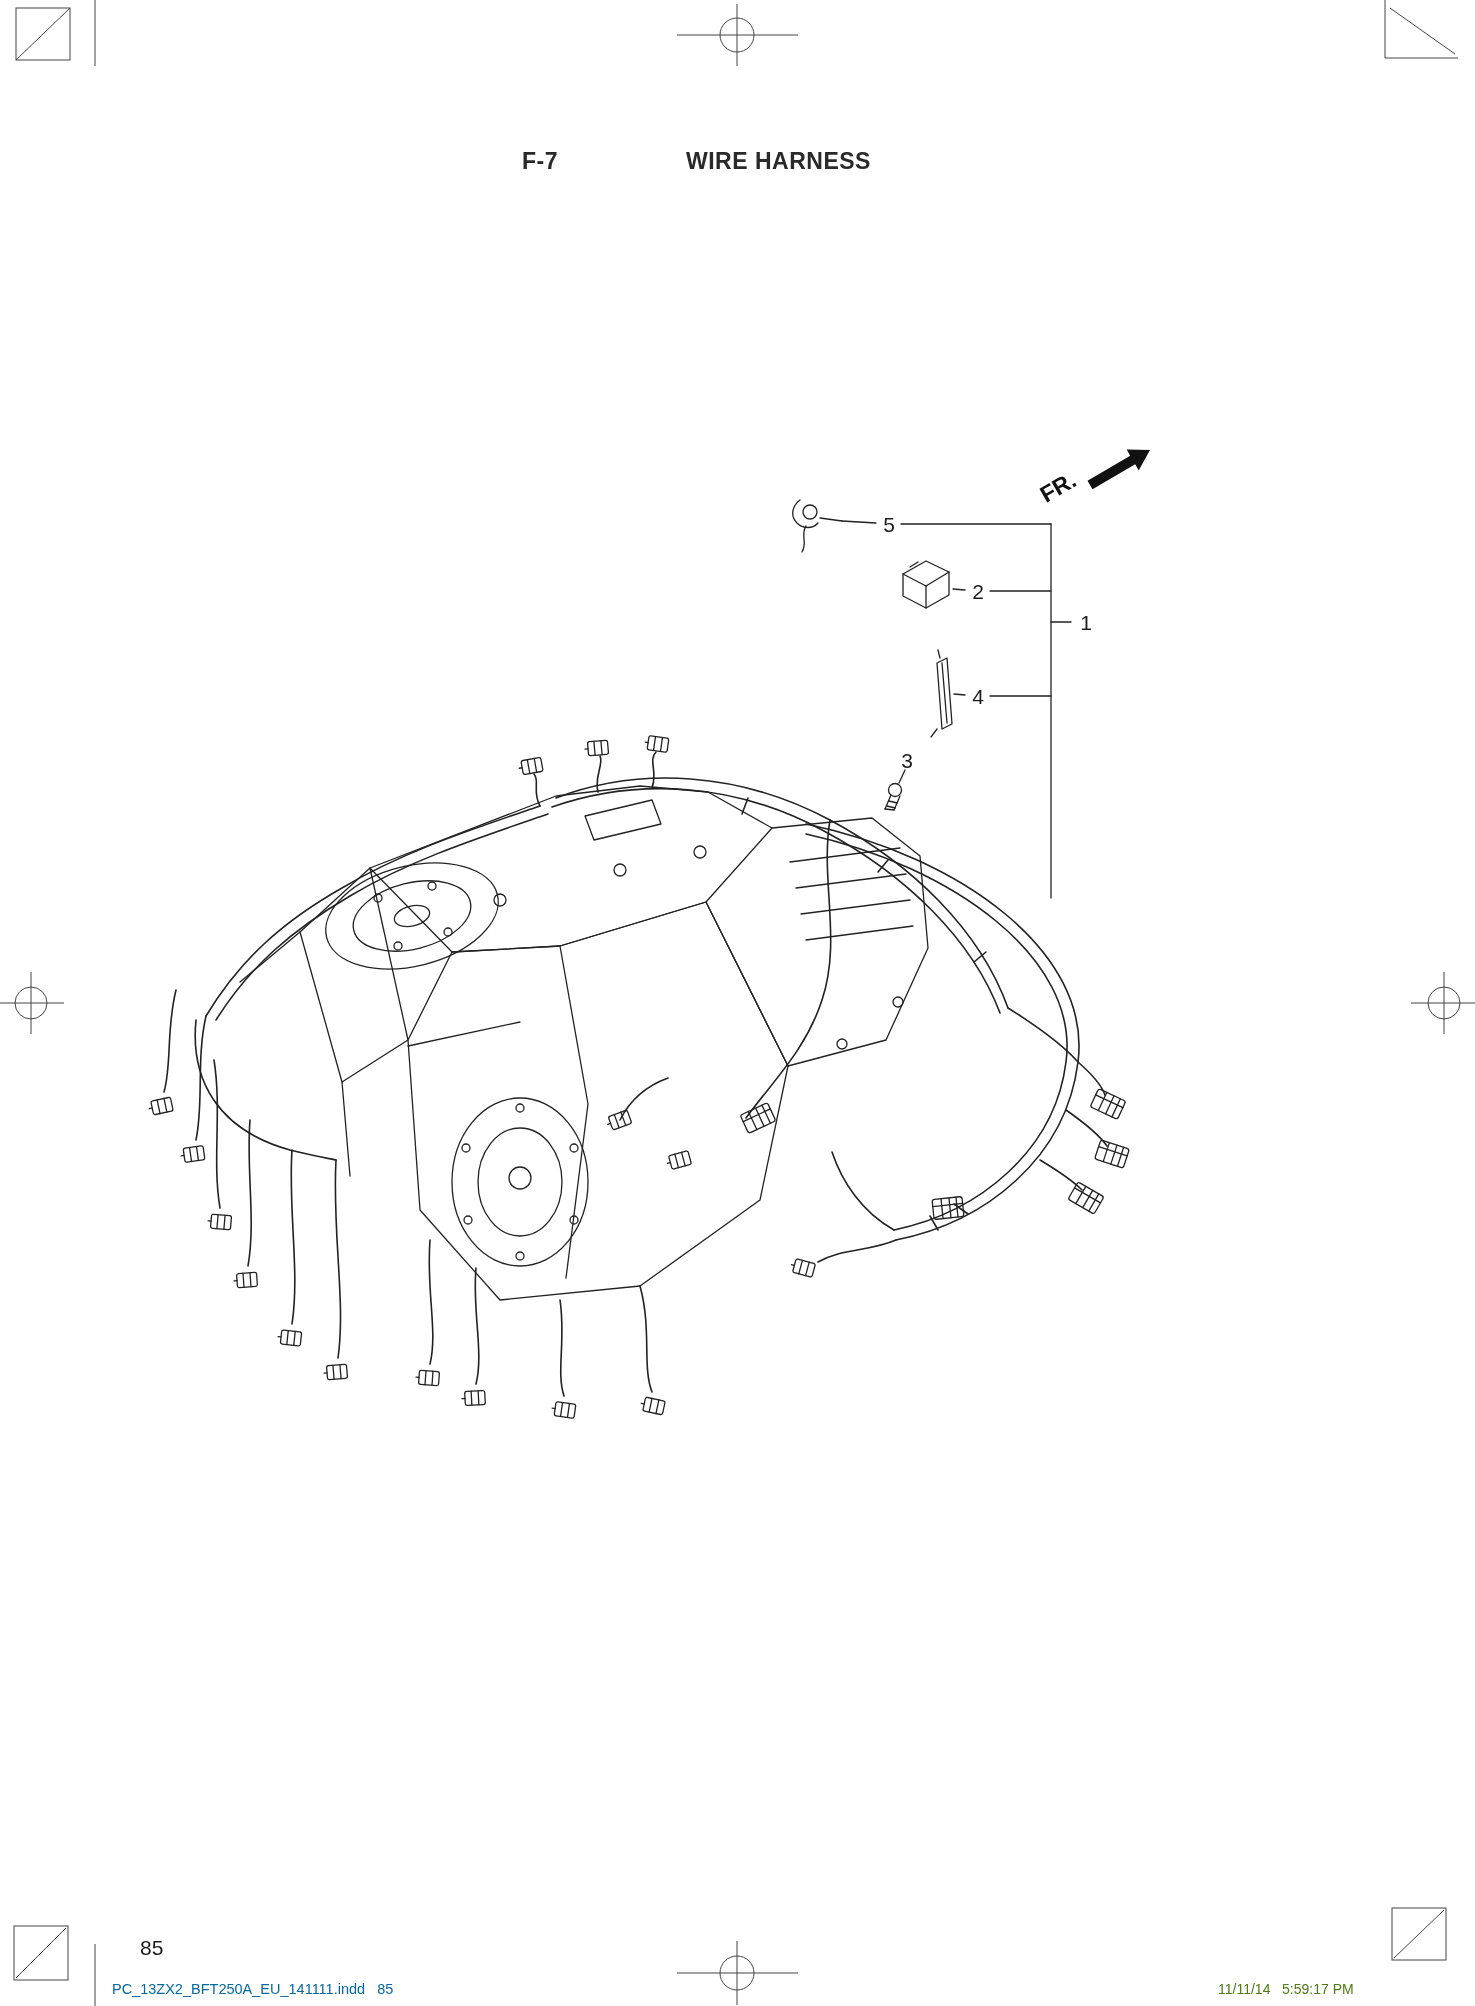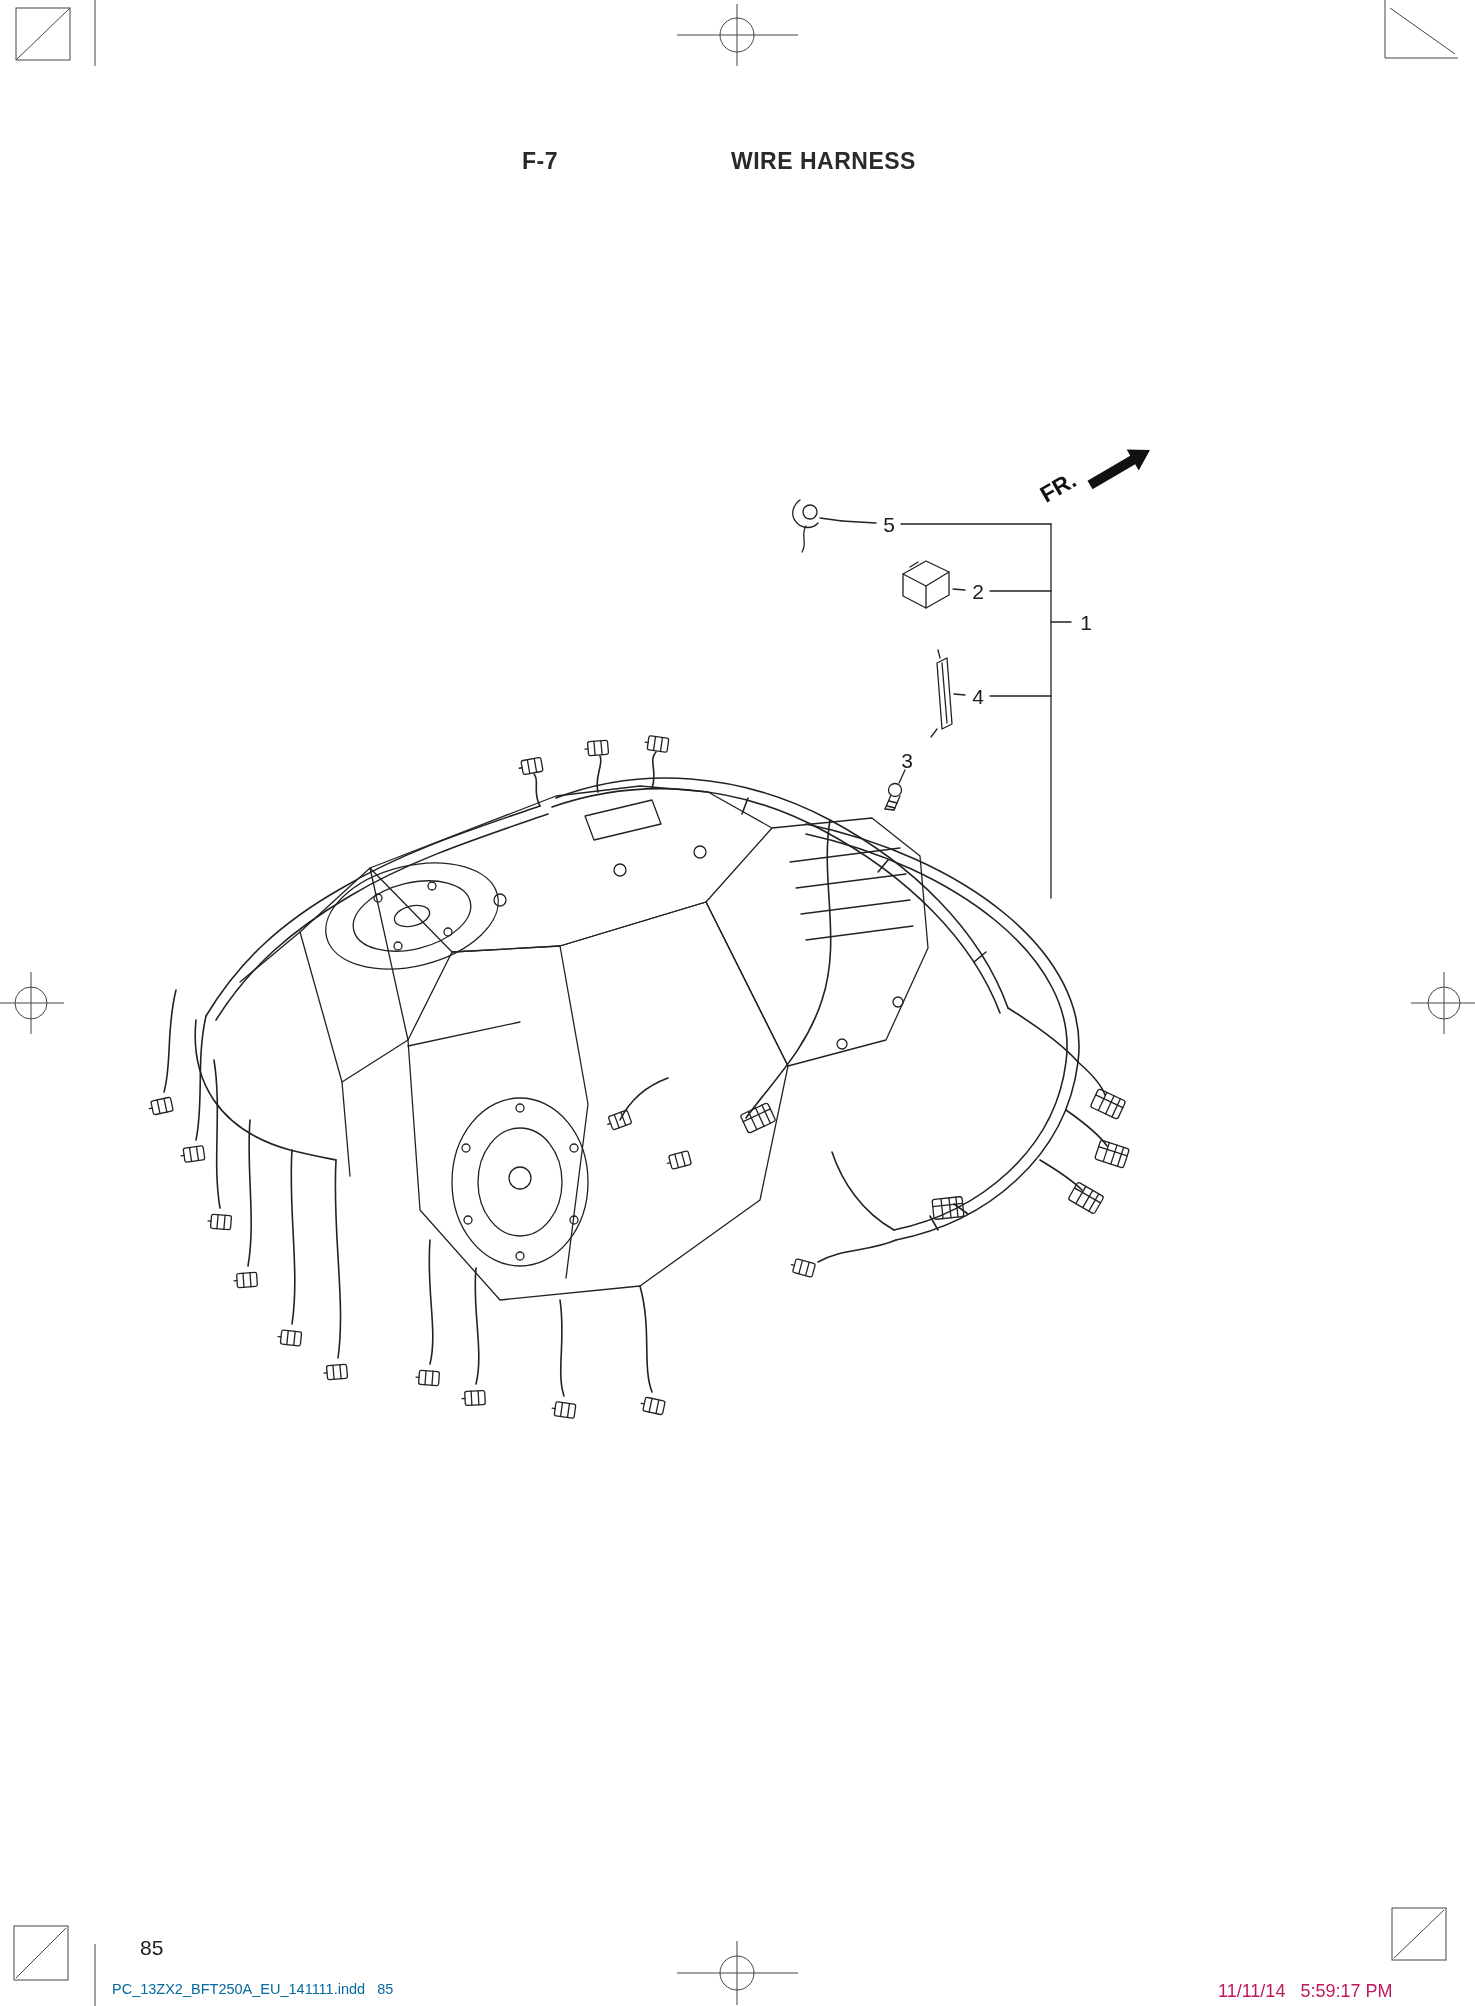--- a/index.html
+++ b/index.html
@@ -4,25 +4,25 @@
 <style>
   * { margin:0; padding:0; box-sizing:border-box; }
   html,body { background:#ffffff; }
   body { font-family:"Liberation Sans", sans-serif; color:#1c1c1c; }
   .page {
     position:relative; width:1475px; height:2006px;
     background:#ffffff; overflow:hidden;
   }
   .hdr { position:absolute; top:148px; font-size:23px; font-weight:bold; letter-spacing:0.5px; color:#2a2a2a; }
   .hdr-code { left:522px; }
-  .hdr-title { left:686px;margin-left:45px; }
+  .hdr-title { left:686px; }
   .art { position:absolute; left:0; top:0; }
   .page-number { position:absolute; left:140px; top:1936px; font-size:21px; color:#1c1c1c; }
   .footer-left  { position:absolute; left:112px;  top:1981px; font-size:14.5px; color:#0369a1; white-space:pre; }
-  .footer-right { position:absolute; left:1218px; top:1981px; font-size:18px; color:#be185d; white-space:pre; }
+  .footer-right { position:absolute; left:1218px; top:1981px; font-size:14px; color:#4d7c0f; white-space:pre; }
   svg text { font-family:"Liberation Sans", sans-serif; }
   .callout-num { font-size:21px; fill:#1c1c1c; stroke:none; }
   .fr-label { font-size:23px; font-weight:bold; fill:#111; stroke:none; }
 </style>
 </head>
 <body>
 
 <div class="page">
 
   <span class="hdr hdr-code">F-7</span>

